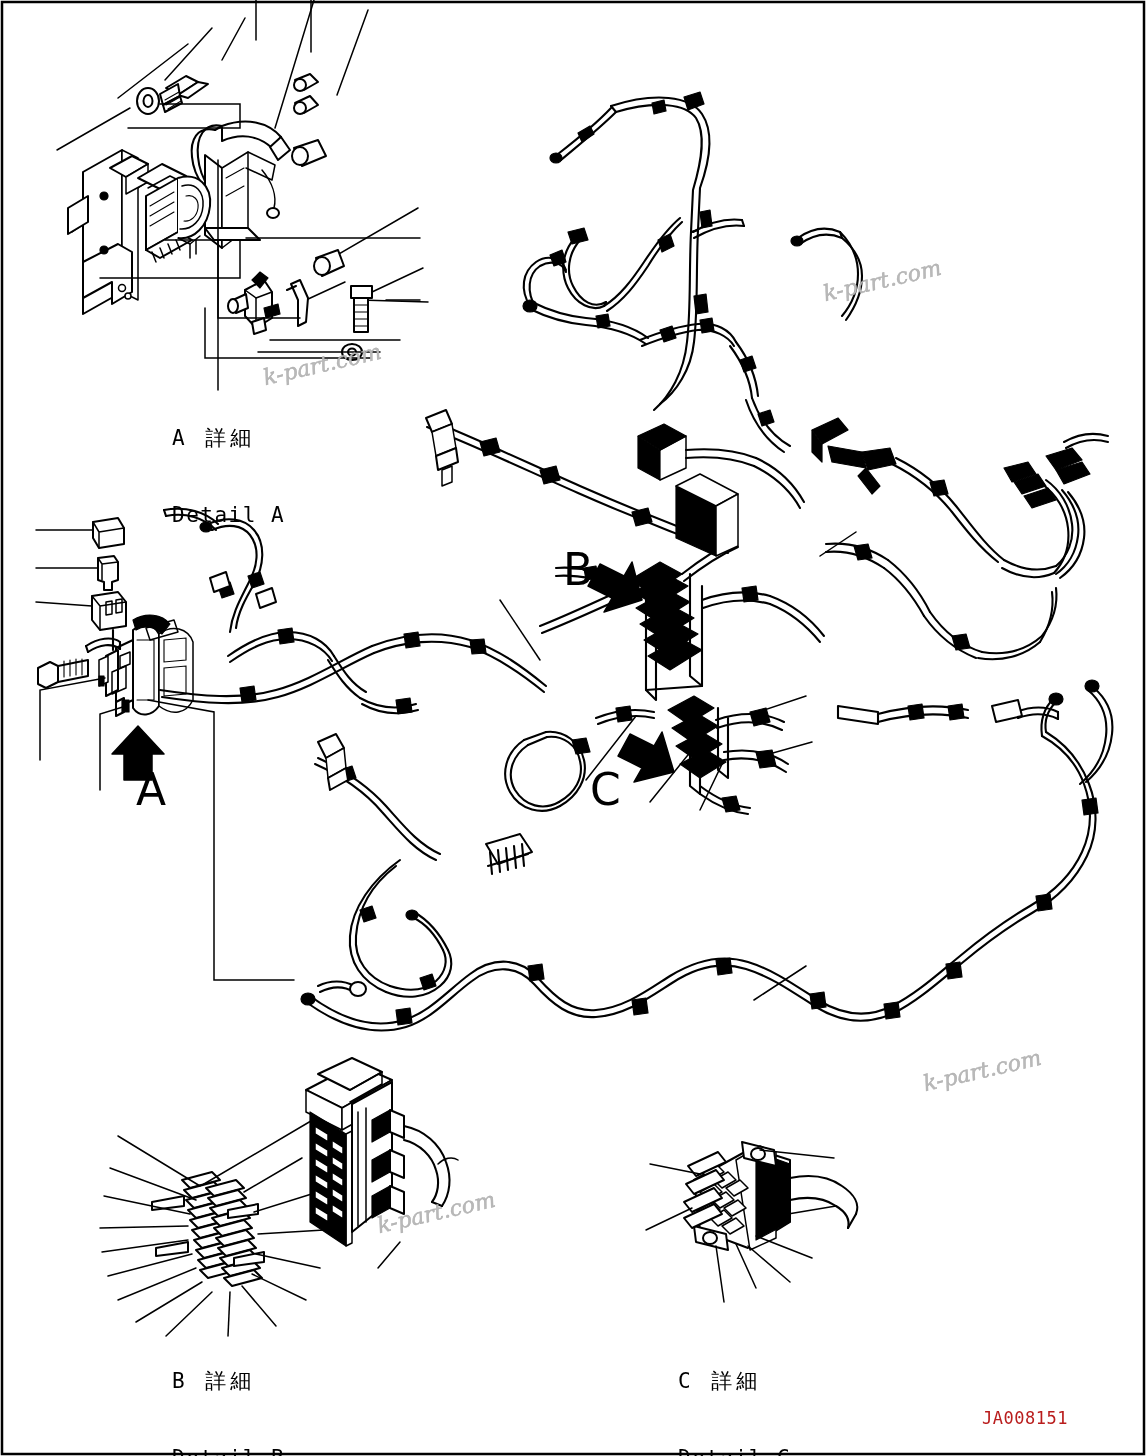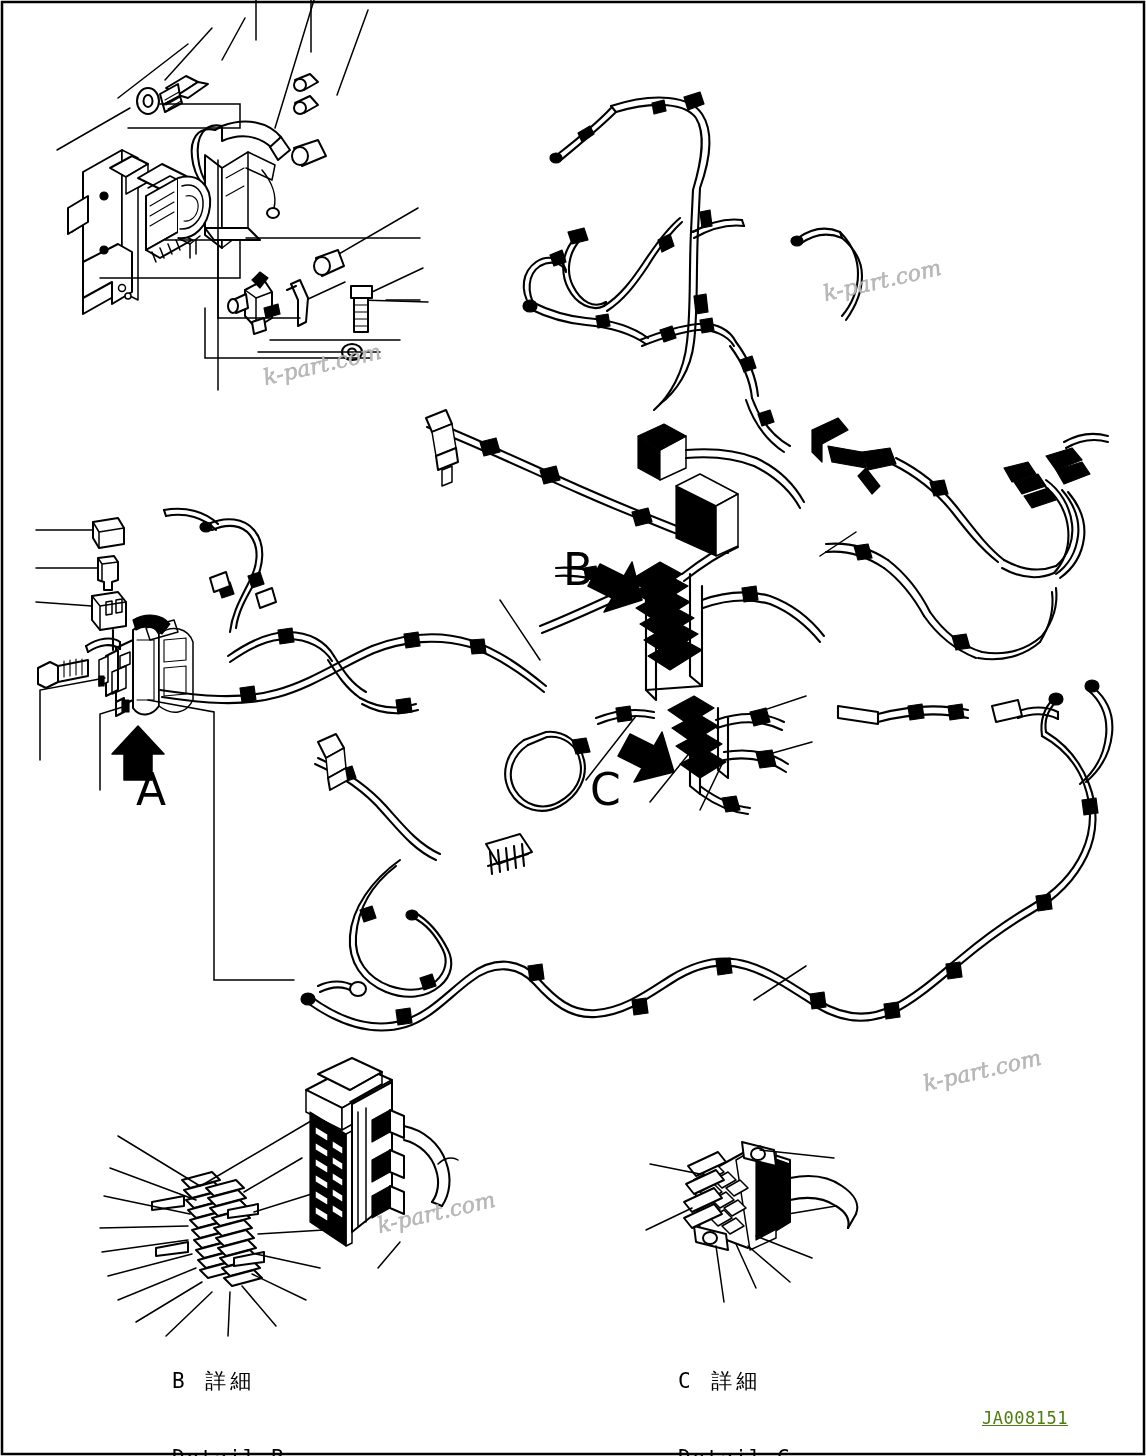--- a/index.html
+++ b/index.html
@@ -34,22 +34,21 @@
     font-size:44px;
     font-weight:400;
     color:#000;
     line-height:1;
   }
   .drawing-no{
     position:absolute;
     font-family:"DejaVu Sans Mono", monospace;
     font-size:17px;
     letter-spacing:0.5px;
-    color:#4d7c0f;
-    text-decoration:underline;
+    color:#b91c1c;
   }
   .watermark{
     position:absolute;
     font-family:"DejaVu Serif", serif;
     font-style:italic;
     color:#b9b9b9;
     white-space:nowrap;
     pointer-events:none;
     -webkit-text-stroke:0.4px #a8a8a8;
   }
@@ -702,20 +701,24 @@
       <path d="M138 726 L164 754 L152 754 L152 780 L124 780 L124 754 L112 754 Z" fill="#000" stroke="#000" stroke-width="1.5" stroke-linejoin="round"></path>
     </g>
     <g>
       <path d="M642 600 L604 612 L612 598 L588 586 L600 564 L624 576 L632 562 Z" fill="#000" stroke="#000" stroke-width="1.5" stroke-linejoin="round"></path>
     </g>
     <g>
       <path d="M674 772 L634 782 L642 768 L618 756 L630 734 L654 746 L662 732 Z" fill="#000" stroke="#000" stroke-width="1.5" stroke-linejoin="round"></path>
     </g>
   </svg>
 
+  <div class="lbl detail-label" style="left:172px; top:375px;">
+    <div class="jp">A 詳細</div>
+    <div class="en">Detail A</div>
+  </div>
 
   <div class="lbl detail-label" style="left:172px; top:1318px;">
     <div class="jp">B 詳細</div>
     <div class="en">Detail B</div>
   </div>
 
   <div class="lbl detail-label" style="left:678px; top:1318px;">
     <div class="jp">C 詳細</div>
     <div class="en">Detail C</div>
   </div>

